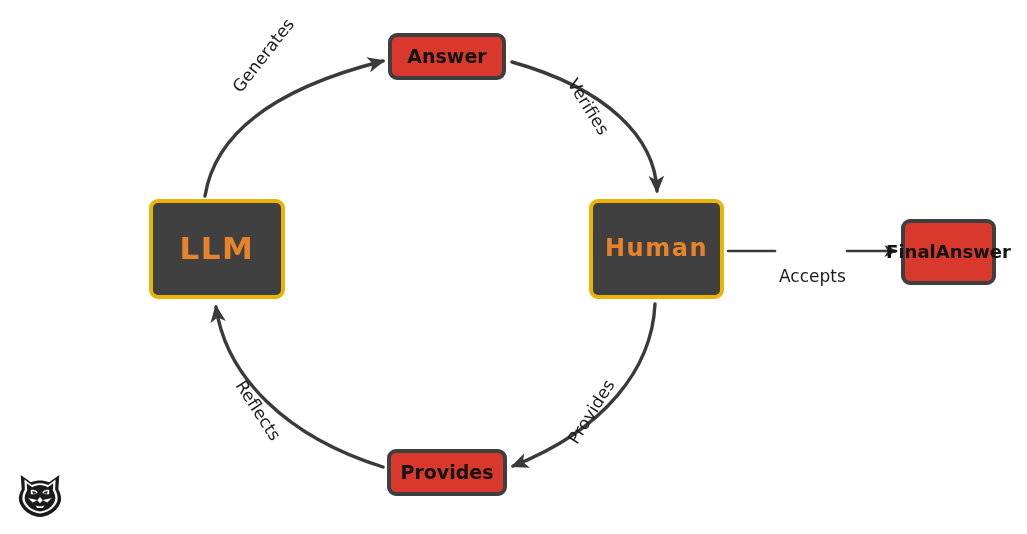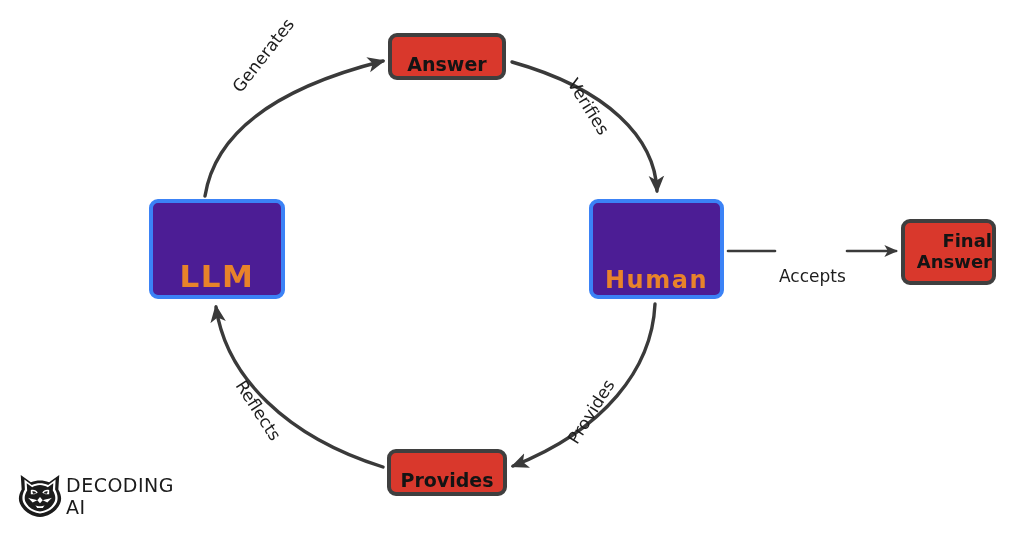--- a/index.html
+++ b/index.html
@@ -21,30 +21,30 @@
     top: 0;
     width: 1027px;
     height: 534px;
   }
 
   
   .node {
     position: absolute;
     box-sizing: border-box;
     display: flex;
-    align-items: flex-end;
+    align-items: center;
     justify-content: center;
     text-align: center;
     line-height: 1.15;
     z-index: 5;
   }
 
   .node-dark {
-    background: #4c1d95;
-    border: 4px solid #3b82f6;
+    background: #404040;
+    border: 4px solid #eab308;
     border-radius: 9px;
     color: #e8832a;
     font-weight: bold;
     letter-spacing: 1.5px;
   }
 
   .node-red {
     background: #d9382c;
     border: 4px solid #3f3f3f;
     border-radius: 9px;
@@ -83,21 +83,21 @@
     height: 47px;
     font-size: 19px;
   }
 
   #node-final-answer {
     left: 901px;
     top: 219px;
     width: 95px;
     height: 66px;
     font-size: 18px;
-    flex-direction: column;
+    flex-direction: row;
   }
   #node-final-answer .ln { display: block; }
 
   
   .edge-label {
     position: absolute;
     font-size: 17px;
     color: #1d1d1d;
     white-space: nowrap;
     z-index: 6;
@@ -220,14 +220,13 @@
     <path fill="#1b1b1b" d="M50 24 C44 24 38 26 33 29 L21 20 L22 36 C17 44 15 52 18 60 C23 71 34 80 50 82 C66 80 77 71 82 60 C85 52 83 44 78 36 L79 20 L67 29 C62 26 56 24 50 24 Z"></path>
     <path fill="#ffffff" d="M30 35 C36 33 43 36 45 41 L38 44 L30 44 Z"></path>
     <path fill="#ffffff" d="M70 35 C64 33 57 36 55 41 L62 44 L70 44 Z"></path>
     <path fill="#1b1b1b" d="M33 38 C37 37 41 39 42 42 L35 43 Z"></path>
     <path fill="#1b1b1b" d="M67 38 C63 37 59 39 58 42 L65 43 Z"></path>
     <path fill="#ffffff" d="M50 50 L56 57 L50 64 L44 57 Z"></path>
     <path fill="#ffffff" d="M24 52 C30 54 37 56 44 57 L34 62 Z"></path>
     <path fill="#ffffff" d="M76 52 C70 54 63 56 56 57 L66 62 Z"></path>
     <path fill="#ffffff" d="M40 68 C45 71 55 71 60 68 L56 74 L44 74 Z"></path>
   </svg>
-  <span id="logo-text">DECODING AI</span>
 </div>
 
 </body></html>

